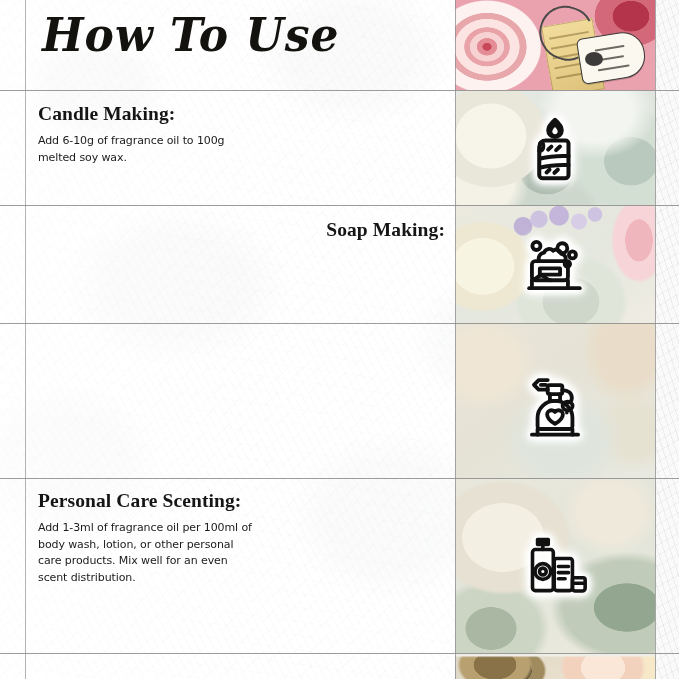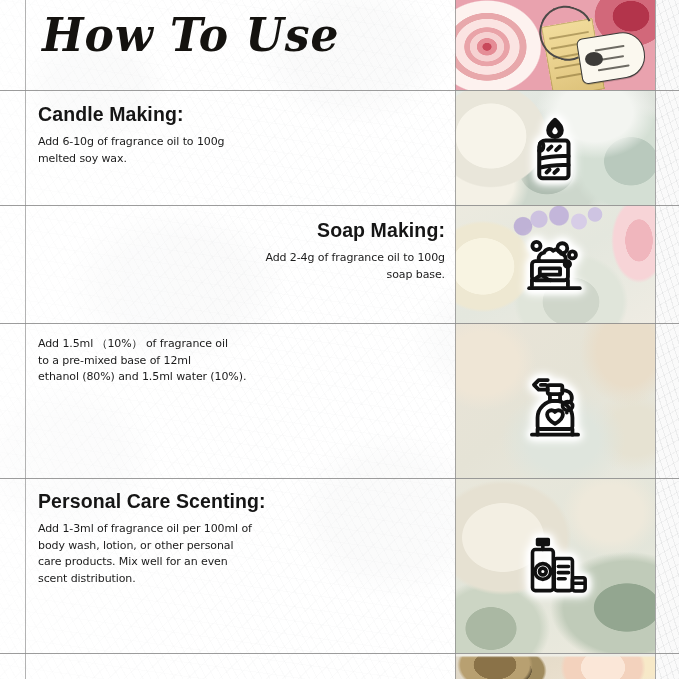--- a/index.html
+++ b/index.html
@@ -203,21 +203,21 @@
     letter-spacing: 1px;
     color: #14120f;
     white-space: nowrap;
     transform: scaleY(1.06);
     transform-origin: left top;
   }
 
   .section { position: absolute; left: 38px; right: 10px; }
 
   .sec-head {
-    font-family: Liberation Sans, sans-serif;
+    font-family: Liberation Serif, serif;
     font-weight: 700;
     font-size: 19.5px;
     letter-spacing: .1px;
     color: #151515;
     margin-bottom: 8px;
     white-space: nowrap;
   }
 
   .sec-body {
     font-family: "DejaVu Sans", "Liberation Sans", sans-serif;
@@ -342,28 +342,23 @@
     <div class="title">How To Use</div>
 
     <div class="section" style="top:103px;">
       <div class="sec-head">Candle Making:</div>
       <div class="sec-body">Add 6-10g of fragrance oil to 100g
 melted soy wax.</div>
     </div>
 
     <div class="section" style="top:219px;text-align:right;">
       <div class="sec-head">Soap Making:</div>
-      <div class="sec-body">Add 2-4g of fragrance oil to 100g
-soap base.</div>
     </div>
 
     <div class="section" style="top:336px;">
-      <div class="sec-body">Add 1.5ml （10%） of fragrance oil
-to a pre-mixed base of 12ml
-ethanol (80%) and 1.5ml water (10%).</div>
     </div>
 
     <div class="section" style="top:490px;">
       <div class="sec-head">Personal Care Scenting:</div>
       <div class="sec-body">Add 1-3ml of fragrance oil per 100ml of
 body wash, lotion, or other personal
 care products. Mix well for an even
 scent distribution.</div>
     </div>
 

